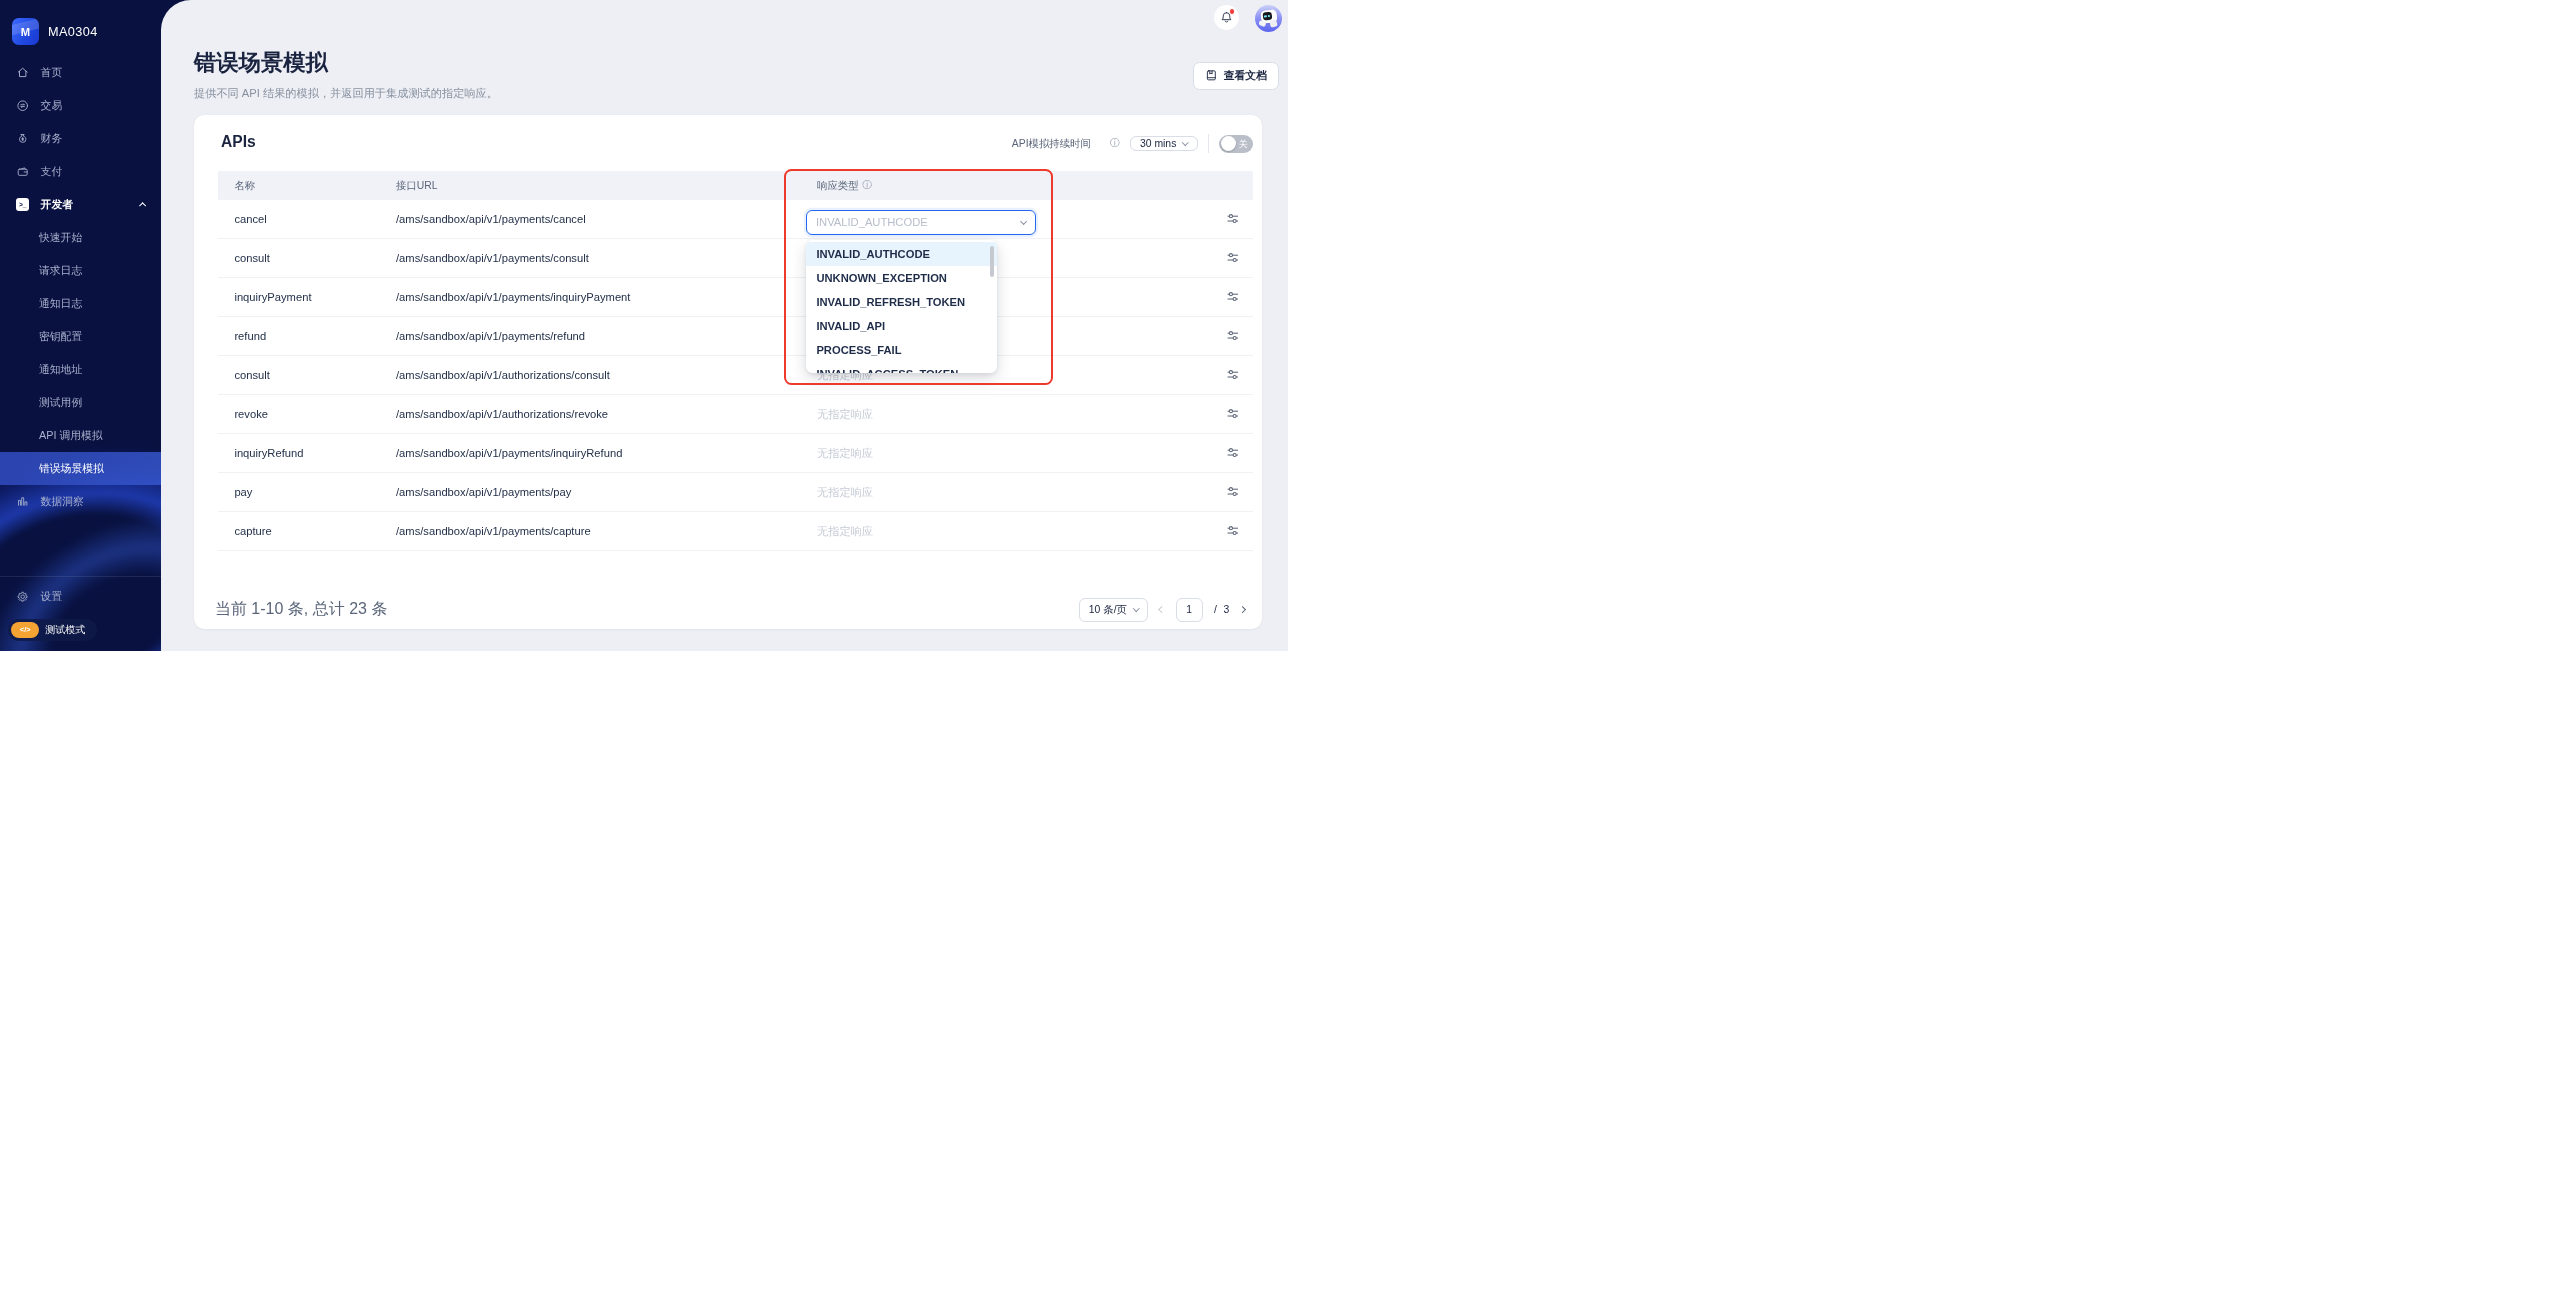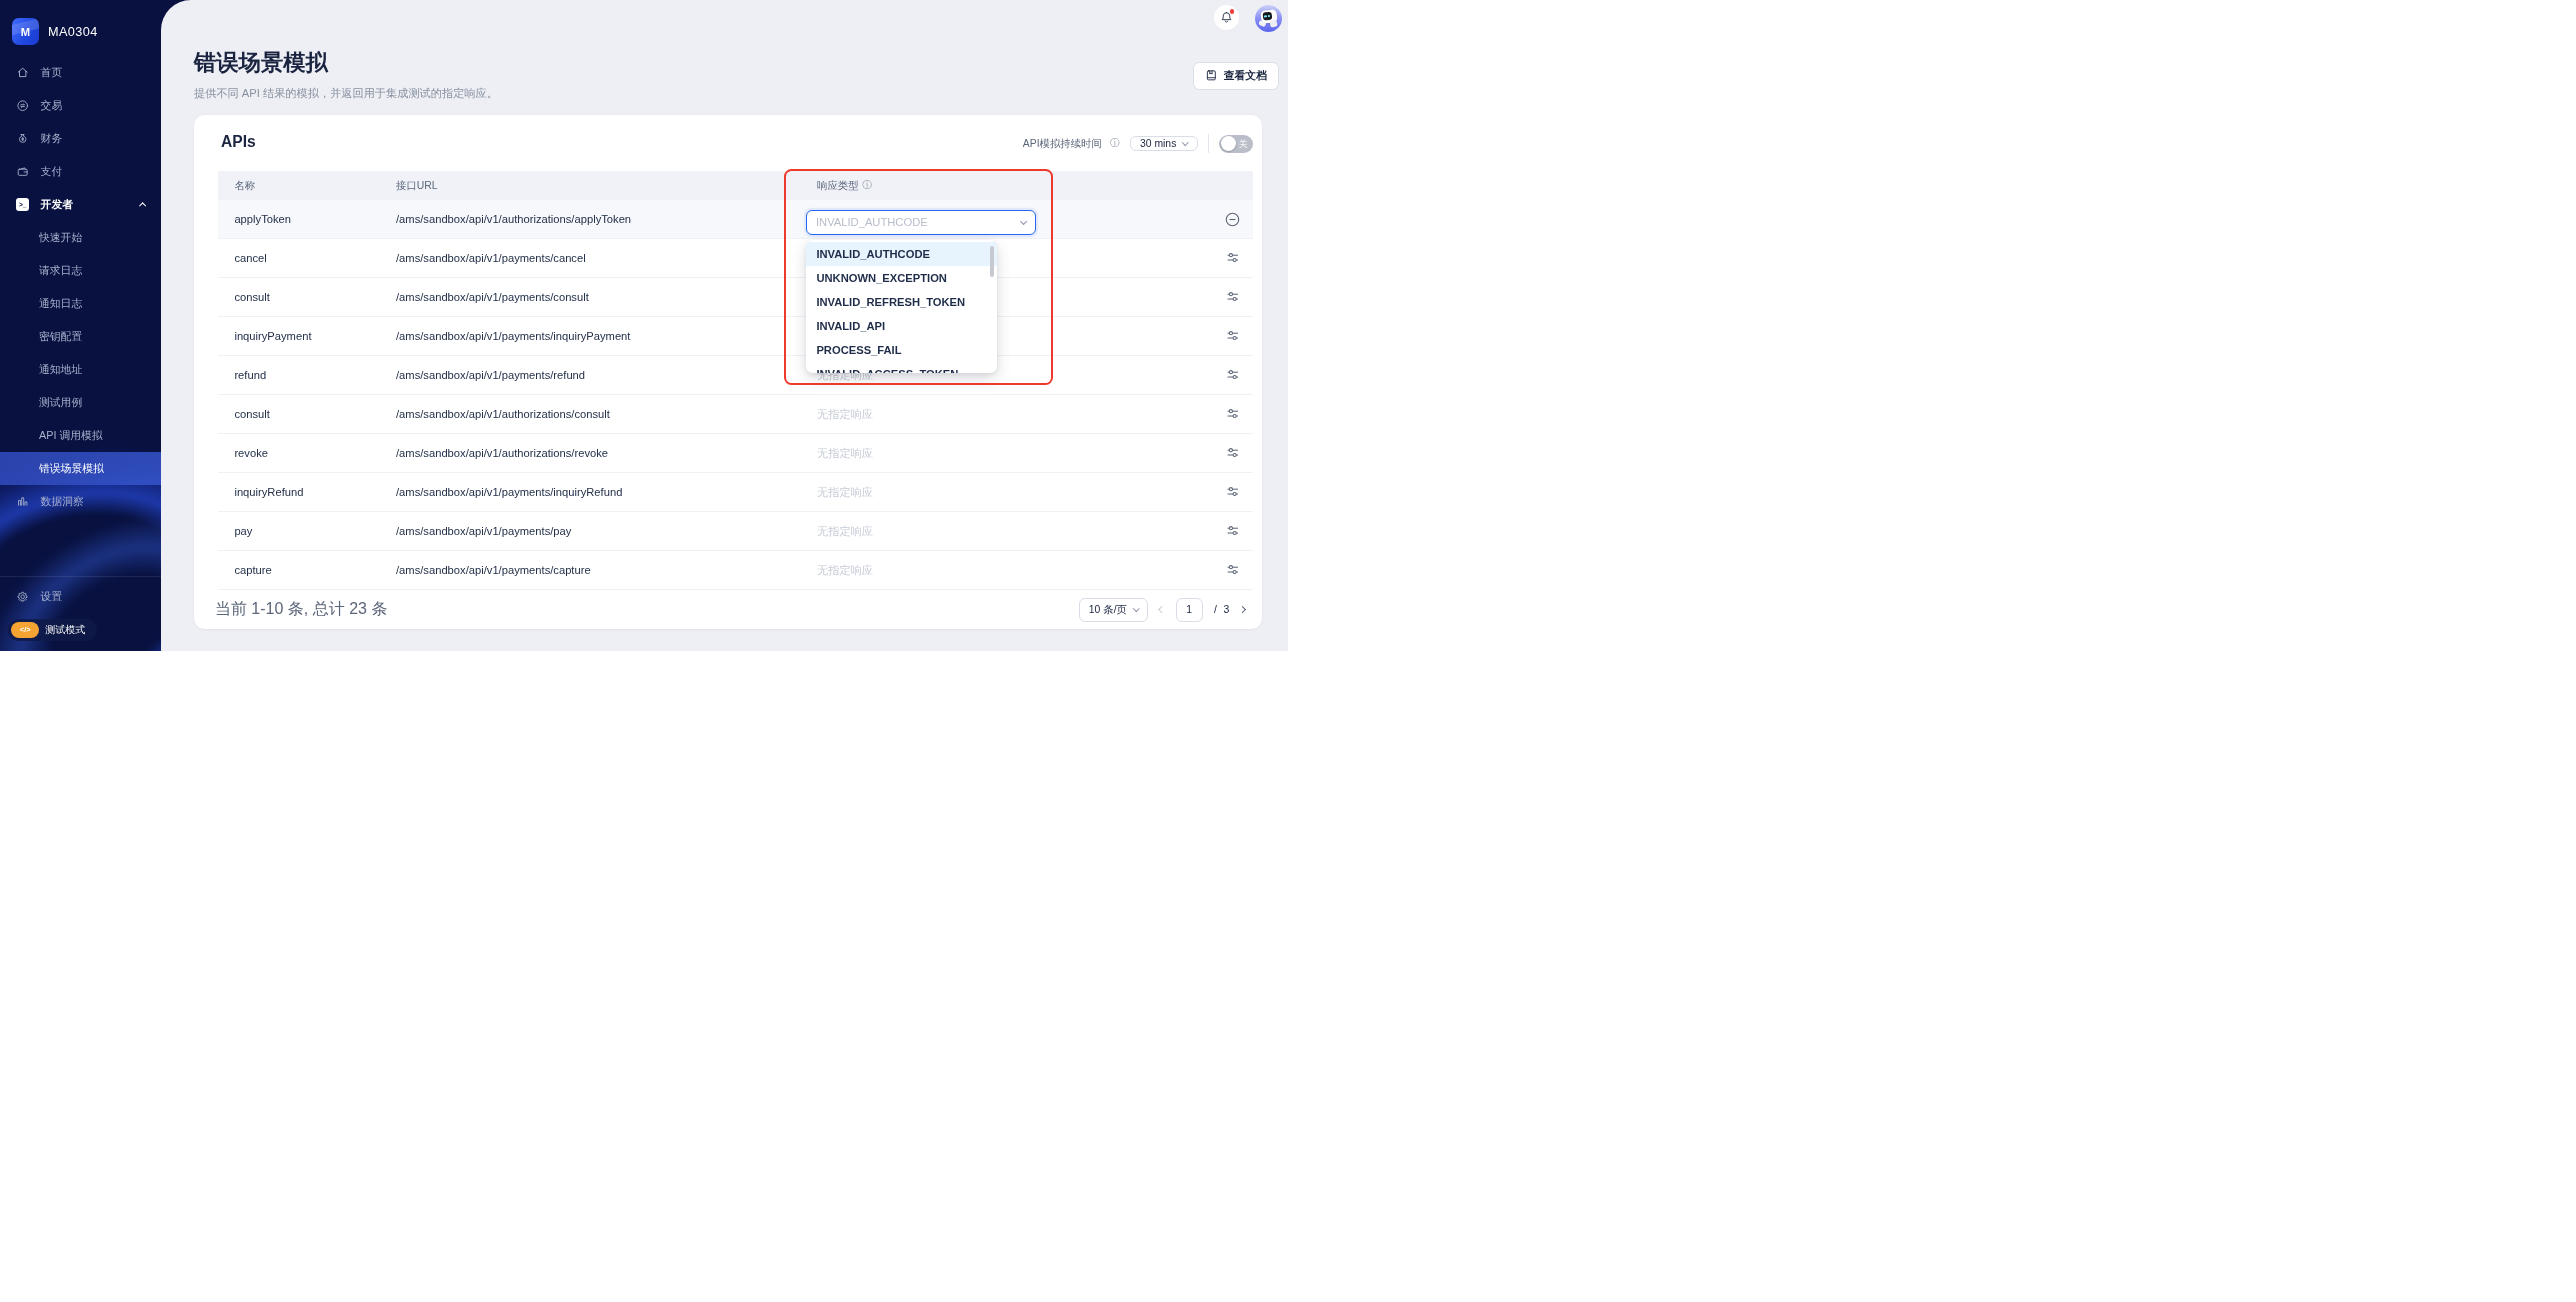--- a/index.html
+++ b/index.html
@@ -54,21 +54,21 @@
   .robot-eye.l { left:1.9px; } .robot-eye.r { left:5.6px; }
   .robot-arm { position:absolute; left:3.7px; top:16.4px; width:6.7px; height:4.5px; background:#f2f3f7; border-radius:2.2px; transform:rotate(24deg); }
   .robot-body { position:absolute; left:15px; top:15.6px; width:7.4px; height:6.7px; background:#eceef4; border-radius:2.2px; transform:rotate(-14deg); }
   .docs-btn { position:absolute; left:1032px; top:62px; width:86px; height:27.5px; background:#fff; border:0.7px solid #d9dde6; border-radius:6.7px;
     display:flex; align-items:center; justify-content:center; gap:6px; font-size:10.8px; font-weight:bold; color:#1b2540; cursor:pointer; }
 
   
   .card { position:absolute; left:33px; top:115px; width:1068px; height:514px; background:#fff; border-radius:10.4px; box-shadow:0 0.7px 2.2px rgba(16,24,40,.05); }
   .card-title { position:absolute; left:27px; top:18px; font-size:15.6px; font-weight:bold; color:#1b2540; }
   .hdr-controls { position:absolute; right:9px; top:15px; height:27px; display:flex; align-items:center; gap:10.4px; }
-  .duration-label { font-size:10.4px; color:#5b667a; display:flex; align-items:center; gap:8px; }
+  .duration-label { font-size:10.4px; color:#5b667a; display:flex; align-items:center; gap:19px; }
   .info-i { font-size:9.7px; color:#8b93a3; font-style:normal; }
   .mini-select { height:15px; background:#fff; border:0.7px solid #d9dde6; border-radius:6px; display:flex; align-items:center; gap:6.7px; padding:0 9px; font-size:10.4px; color:#1b2540; cursor:pointer; }
   .mini-select .chev { color:#8b93a3; width:4.5px; height:4.5px; margin-top:-2.2px; }
   .vdiv { width:0.7px; height:19.4px; background:#e4e7ee; }
   .toggle { width:34px; height:18px; border-radius:9px; background:#b9bec8; position:relative; cursor:pointer; }
   .toggle .knob { position:absolute; left:1.5px; top:1.5px; width:15px; height:15px; border-radius:50%; background:#fff; box-shadow:0 0.7px 1.5px rgba(0,0,0,.25); }
   .toggle .t-label { position:absolute; right:5.2px; top:3px; font-size:9px; color:#fff; }
 
   
   .table { position:absolute; left:24px; top:56px; width:1035px; }
@@ -266,33 +266,20 @@
         <div class="thead">
           <div class="c1">名称</div>
           <div class="c2">接口URL</div>
           <div class="c3 col-resp-label">
             <span>响应类型</span>
             <span class="info-i">ⓘ</span>
           </div>
           <div class="c4"></div>
         </div>
         <div id="rows">
-            <div class="trow first">
-              <div class="c1">applyToken</div>
-              <div class="c2">/ams/sandbox/api/v1/authorizations/applyToken</div>
-              <div class="c3"></div>
-              <div class="c4">
-                <span class="icon-btn">
-                  <svg width="17" height="17" viewBox="0 0 23 23" fill="none" stroke="currentColor" stroke-width="1.5">
-                    <circle cx="11.5" cy="11.5" r="8.4"></circle>
-                    <path d="M7.5 11.5h8"></path>
-                  </svg>
-                </span>
-              </div>
-            </div>
             <div class="trow">
               <div class="c1">cancel</div>
               <div class="c2">/ams/sandbox/api/v1/payments/cancel</div>
               <div class="c3 muted">无指定响应</div>
               <div class="c4">
                 <span class="icon-btn">
                   <svg width="15.6" height="15.6" viewBox="0 0 21 21" fill="none" stroke="currentColor" stroke-width="1.4">
                     <path d="M3.5 7h14"></path>
                     <circle cx="8" cy="7" r="2.1" fill="#fff"></circle>
                     <path d="M3.5 13.5h14"></path>

